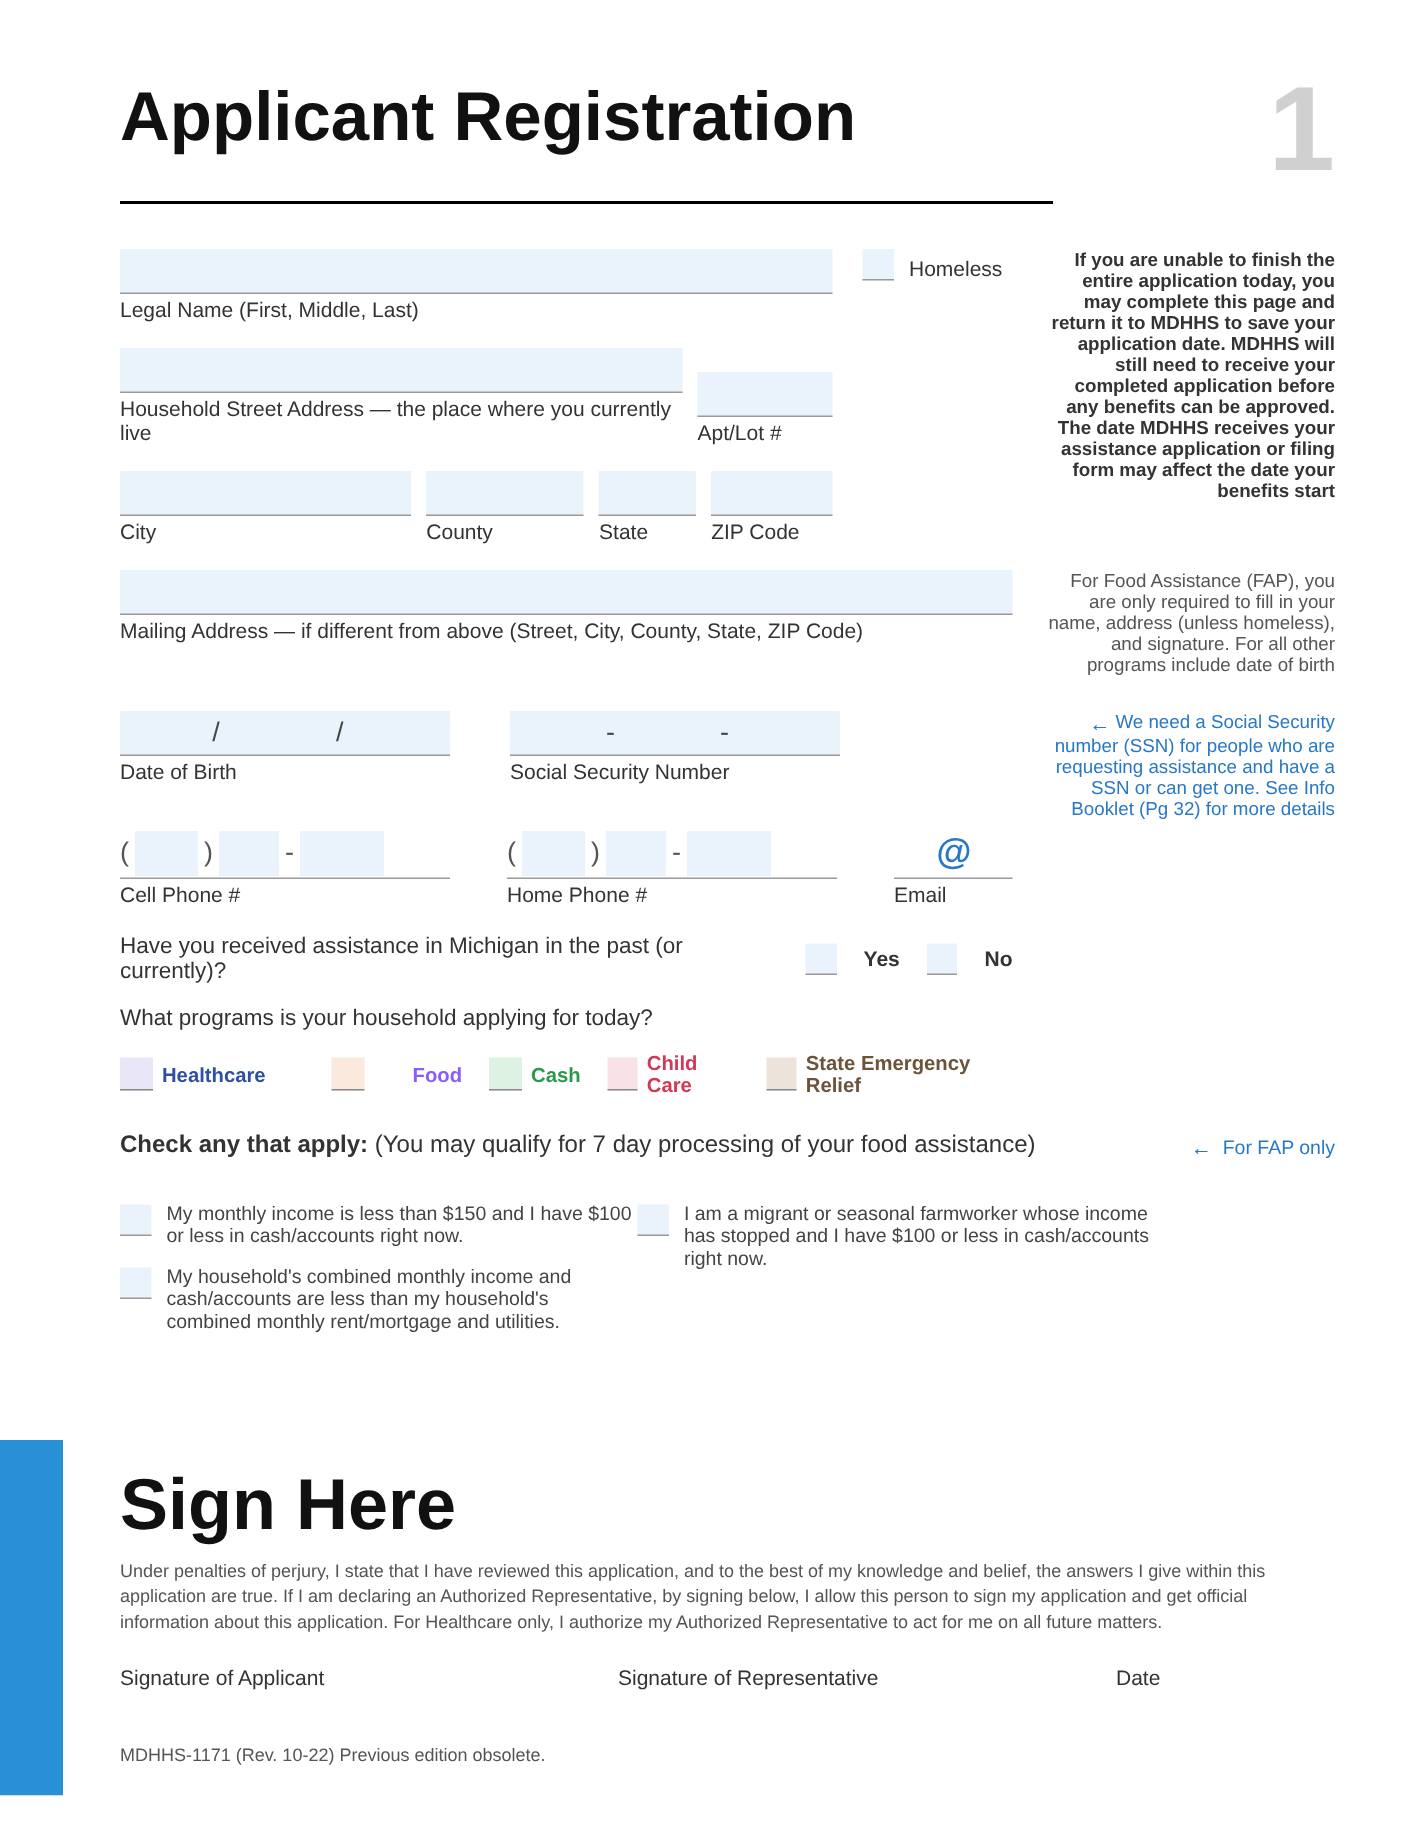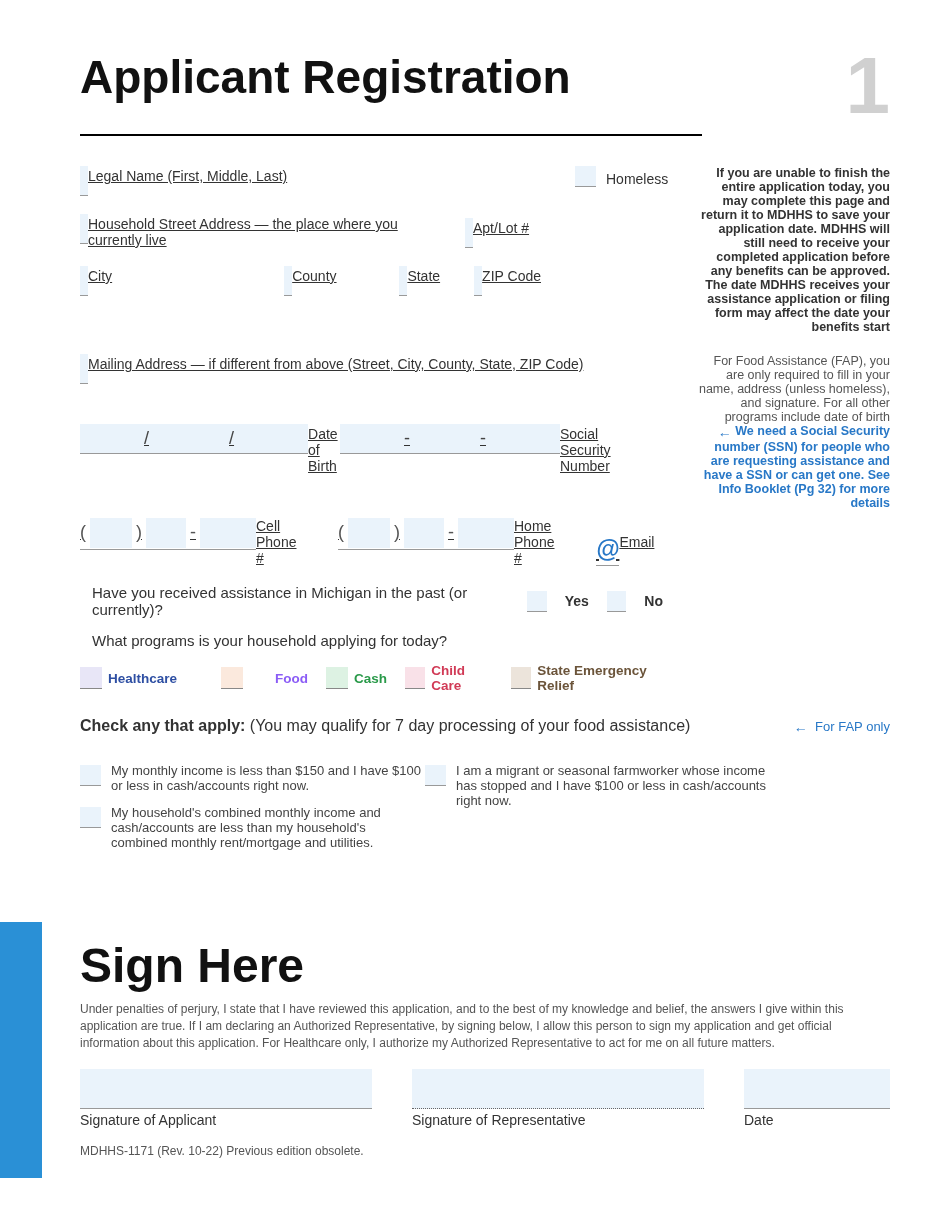--- a/index.html
+++ b/index.html
@@ -43,30 +43,30 @@
   }
   .main-col { flex: 1; min-width: 0; }
   .side-col {
     width: 195px;
     flex-shrink: 0;
     text-align: right;
     font-size: 12.5px;
     color: #555;
   }
   .side-bold { font-weight: bold; color: #333; margin-bottom: 20px; }
-  .side-note { }
-  .side-blue { color: #2878c7; font-weight: bold; }
+  .side-note { margin-bottom: 24px; }
+  .side-blue { color: #2878c7; }
   .arrow-left {
     display: inline-block;
     color: #2878c7;
     font-size: 14px;
     vertical-align: top;
   }
   .row { display: flex; align-items: flex-end; gap: 10px; margin-bottom: 18px; }
-  .field-wrap { display: flex; flex-direction: row; text-decoration: underline; }
+  .field-wrap { display: flex; flex-direction: column; }
   .field-input {
     background: #eaf3fb;
     border: none;
     border-bottom: 1px solid #999;
     height: 30px;
     display: flex;
     align-items: center;
     justify-content: center;
     color: #444;
     font-size: 18px;
@@ -87,21 +87,21 @@
     height: 34px;
     font-size: 18px;
     color: #555;
   }
   .phone-box .seg { background: #eaf3fb; height: 30px; display: inline-block; }
   .email-box {
     display:flex; align-items:center; justify-content:center;
     border-bottom:1px solid #999; height:34px;
     color:#2878c7; font-size:24px; font-style:italic; font-weight:bold;
   }
-  .question { font-size: 15px; color: #333; margin: 14px 12px; }
+  .question { font-size: 15px; color: #333; margin: 14px 0; }
   .prog-row { display: flex; align-items: center; gap: 18px; margin-bottom: 24px; flex-wrap: nowrap; }
   .prog { display: flex; align-items: center; gap: 6px; font-weight: bold; font-size: 13.5px; }
   .prog-box { width: 22px; height: 22px; border-bottom: 1px solid #888; }
   .prog-healthcare .prog-box { background: #e8e6f7; }
   .prog-healthcare span { color: #2e4fa3; }
   .prog-food .prog-box { background: #fbe9dd; }
   .prog-food span { color: #8b5cf6; margin-left: 26px; }
   .prog-cash .prog-box { background: #ddf2e3; }
   .prog-cash span { color: #2a9a4a; }
   .prog-child .prog-box { background: #f9e1e8; }
@@ -117,21 +117,21 @@
   .check-item { display: flex; gap: 10px; margin-bottom: 12px; font-size: 13px; color: #444; }
   .check-item .cb { flex-shrink: 0; margin-top: 2px; }
   .sign-section-wrap { position:relative; margin-top: 30px; }
   .blue-edge {
     position:absolute; left:0; top:0; bottom:0; width:42px; background:#2a90d6;
   }
   .sign-section { padding: 10px 60px 20px 80px; }
   .sign-title { font-size: 48px; font-weight: bold; color:#111; margin: 6px 0 8px 0; }
   .sign-text { font-size: 12px; color:#555; line-height:1.4; margin-bottom: 18px; }
   .sign-row { display:flex; gap: 40px; }
-  .sig-field { flex:1; display:flex; flex-direction:column; }
+  .sig-field { flex:1; display:flex; }
   .sig-box { background:#eaf3fb; height:40px; border-bottom:1px dotted #666; }
   .sig-box.solid { border-bottom:1px solid #999; }
   .sig-label { font-size:14px; color:#333; margin-top:3px; }
   .footer { font-size:12px; color:#555; margin-top: 16px; }
 </style>
 </head>
 <body>
 
 <div class="page">
   <div class="header-row">

